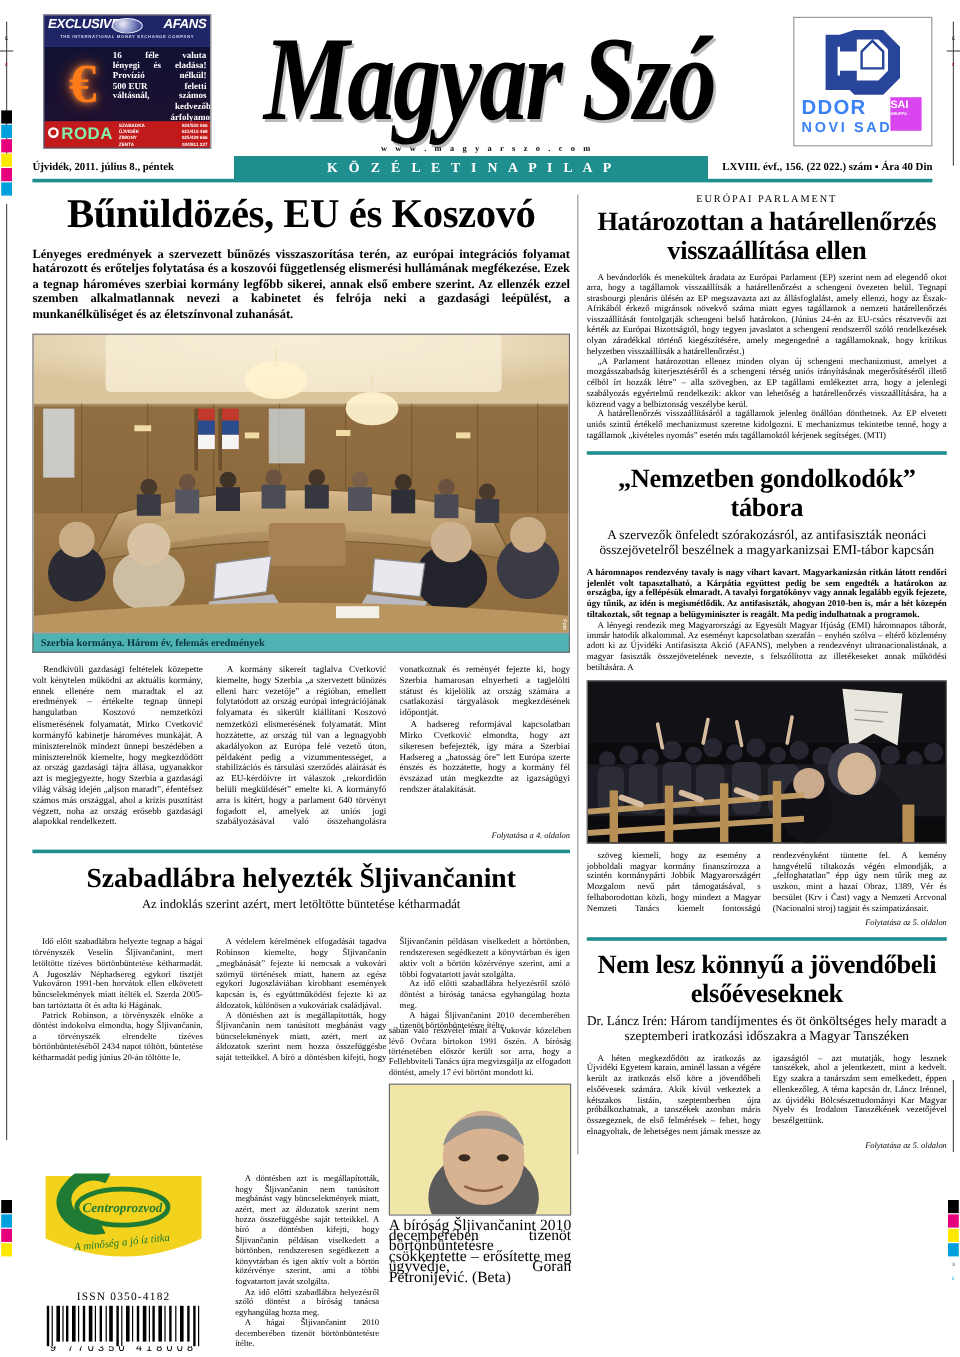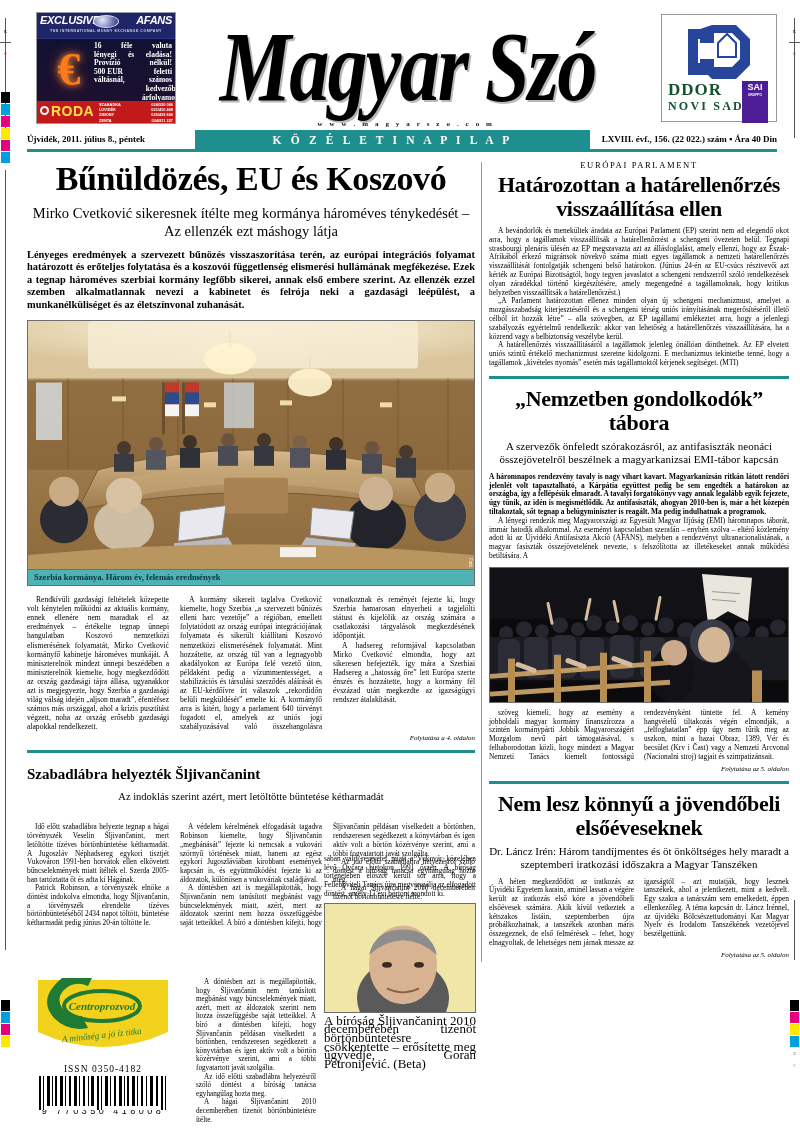--- a/index.html
+++ b/index.html
@@ -65,21 +65,21 @@
   }
   .ad-lines {
     position:absolute; right:3px; top:3px; width:78px;
     color:#fff; font-weight:bold; font-size:7.5px; line-height:8.6px;
     font-family:"Liberation Serif", serif;
   }
   .ad-lines div { display:flex; justify-content:space-between; }
   .ad-lines div span:only-child { width:100%; text-align:right;margin-left:48px; }
   .ad-foot { position:relative; height:23px; background:#c21a1a; }
   .ad-roda {
-    position:absolute; left:3px; top:2px; color:#fde047; font-weight:bold;
+    position:absolute; left:3px; top:2px; color:#86efac; font-weight:bold;
     font-size:14px; letter-spacing:0.5px;
     font-family:"Liberation Sans", sans-serif;
   }
   .ad-roda .dot {
     display:inline-block; width:9px; height:9px; border-radius:50%;
     border:2px solid #fff; margin-right:2px; vertical-align:1px;
     background:#c21a1a;
   }
   .ad-phones {
     position:absolute; right:2px; top:1px; width:74px;
@@ -107,28 +107,28 @@
     font-family:"Liberation Serif", serif;
   }
 
   .ddor {
     position:absolute; right:12px; top:14px; width:116px; height:108px;
     border:1px solid #9a9a9a; background:#fff;
   }
   .ddor-mark { position:absolute; left:50%; top:8px; transform:translateX(-50%); }
   .ddor-name {
     position:absolute; left:6px; right:6px; top:66px;
-    font-family:Liberation Serif, serif; font-weight:bold;
-    color:#14532d; font-size:17px; letter-spacing:1px; line-height:17px;
+    font-family:Liberation Sans, sans-serif; font-weight:bold;
+    color:#3b82f6; font-size:17px; letter-spacing:1px; line-height:17px;
   }
   .ddor-name .sub { font-size:12px; letter-spacing:2.2px; display:block; }
   .sai-box {
-    position:absolute; right:8px; top:66px; width:26px; height:42px;
-    background:#4c1d95; color:#fff; font-family:"Liberation Sans", sans-serif;
-    font-weight:bold; font-size:9px; text-align:center; line-height:12px;
+    position:absolute; right:8px; top:66px; width:26px; height:28px;
+    background:#d946ef; color:#fff; font-family:"Liberation Sans", sans-serif;
+    font-weight:bold; font-size:9px; text-align:left; line-height:12px;
   }
   .sai-box i { display:block; font-style:normal; font-size:3.2px; line-height:4px; }
 
   .teal-strip {
     position:absolute; left:0; right:0; top:130px; height:20px;
   }
   .teal-strip .band {
     position:absolute; left:184px; width:395px; top:0; height:20px;
     background:#1f8e8e;
   }
@@ -214,42 +214,42 @@
   .tealrule { height:3px; background:#1f8e8e; margin:8px 0; }
 
   .rphoto {
     position:relative; width:100%; height:136px; margin:6px 0 0;
     border:1px solid #6d6d6d; overflow:hidden; background:#111;
   }
   .rcols2 { column-count:2; column-gap:10px; }
 
   
   .blk2-head {
-    margin:0; text-align:left; font-weight:bold; font-size:15px; line-height:26px;
+    margin:0; text-align:center; font-weight:bold; font-size:23px; line-height:26px;
   }
   .blk2-deck { margin:4px 0 0; text-align:center; font-size:10.5px; }
   .blk2-cols {
     margin-top:21px; column-count:3; column-gap:11px;
     font-size:7.3px; line-height:8.7px; text-align:justify; hyphens:auto;
   }
   .blk2-cols p { margin:0; text-indent:8px; }
   .portrait {
     width:100%; height:110px; border:1px solid #6d6d6d; margin-bottom:4px;
     overflow:hidden; position:relative;
   }
 
   
   .cpad {
     position:absolute; left:18px; top:978px; width:170px; height:155px;
   }
   .cp-logo {
     position:relative; width:150px; height:82px; margin:0 auto;
   }
   .issn {
-    text-align:center; font-size:9.5px; letter-spacing:1px; margin-top:4px;
+    text-align:center; font-size:9.5px; letter-spacing:1px; margin-top:16px;
     font-family:"Liberation Serif", serif;
   }
   .barcode { width:132px; height:34px; margin:2px auto 0; position:relative; }
   .barnum {
     text-align:center; font-size:9px; letter-spacing:3.5px;
     font-family:"Liberation Sans", sans-serif; margin-top:-4px;
   }
 
   .botleft-text {
     position:absolute; left:196px; top:978px; width:120px;
@@ -387,21 +387,20 @@
     </div>
     <div class="dateline">Újvidék, 2011. július 8., péntek</div>
     <div class="issueline">LXVIII. évf., 156. (22 022.) szám ▪ Ára 40 Din</div>
   </div>
 
   <div class="vdivider"></div>
 
   <div class="leftcol">
 
     <h1 class="lead">Bűnüldözés, EU és Koszovó</h1>
-    <p class="deck">Mirko Cvetković sikeresnek ítélte meg kormánya hároméves ténykedését – Az ellenzék ezt máshogy látja</p>
     <p class="standfirst">Lényeges eredmények a szervezett bűnözés visszaszorítása terén, az európai integrációs folyamat határozott és erőteljes folytatása és a koszovói függetlenség elismerési hullámának megfékezése. Ezek a tegnap hároméves szerbiai kormány legfőbb sikerei, annak első embere szerint. Az ellenzék ezzel szemben alkalmatlannak nevezi a kabinetet és felrója neki a gazdasági leépülést, a munkanélküliséget és az életszínvonal zuhanását.</p>
 
     <div class="photo">
       <svg width="100%" height="100%" viewBox="0 0 446 250" preserveAspectRatio="none">
         <defs>
           <linearGradient id="wall" x1="0" y1="0" x2="0" y2="1">
             <stop offset="0" stop-color="#b28d5c"></stop>
               <stop offset="1" stop-color="#8d6a3c"></stop>
           </linearGradient>
           <radialGradient id="ceil" cx="0.5" cy="0.1" r="0.7">

